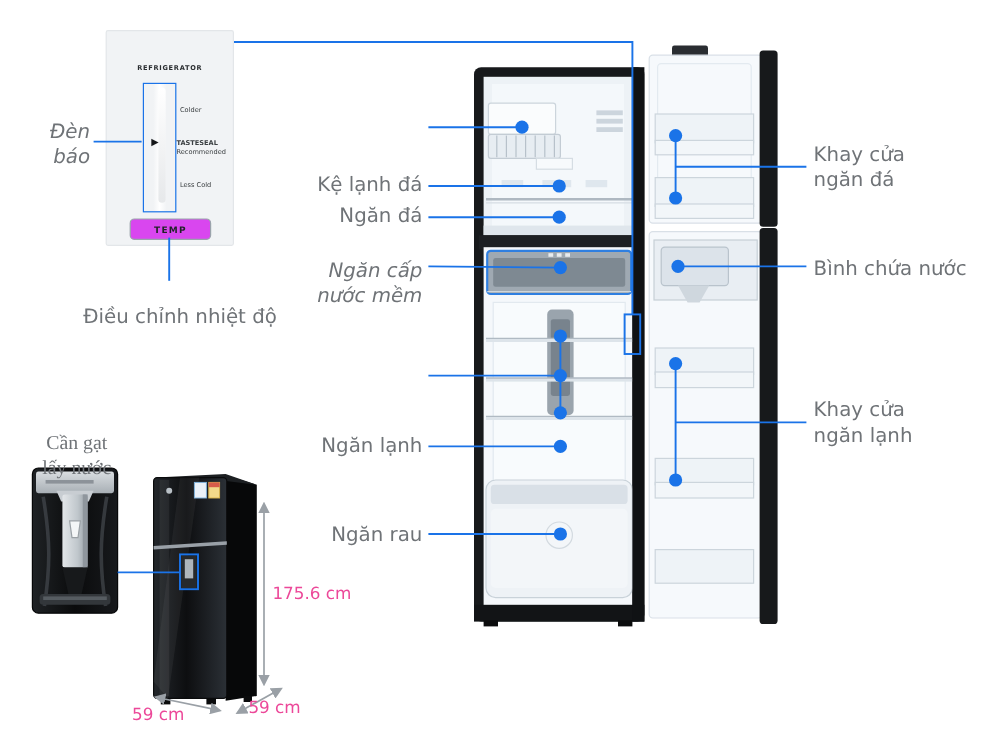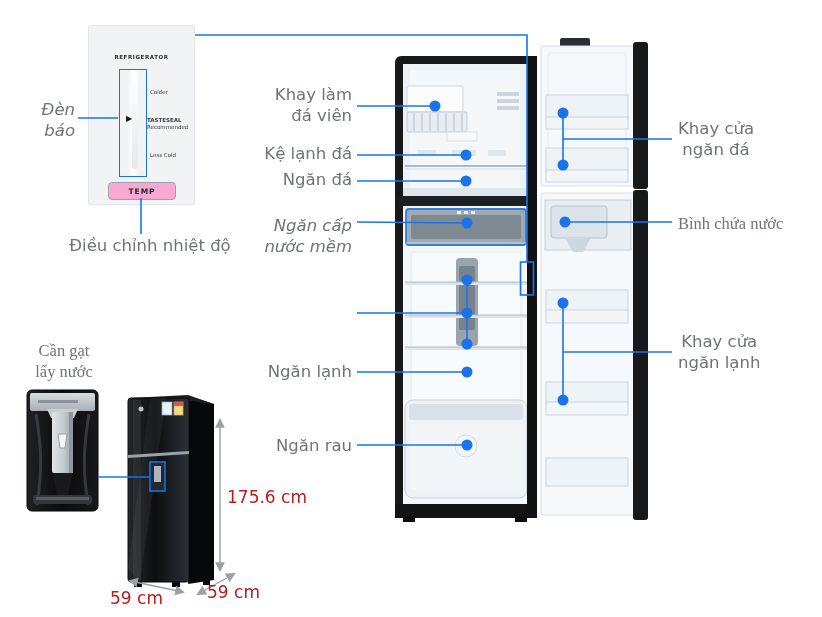--- a/index.html
+++ b/index.html
@@ -6,45 +6,44 @@
   #canvas{
     position:relative;width:822px;height:617px;overflow:hidden;background:#ffffff;
     font-family:"DejaVu Sans","Liberation Sans",sans-serif;
   }
   svg{position:absolute;left:0;top:0;}
   #artwork{z-index:1;}
   #annotations{z-index:5;pointer-events:none;}
   .lbl{
     position:absolute;z-index:6;font-size:16.5px;color:#6f7377;line-height:1.25;
     white-space:nowrap;
-    text-align:center;
   }
   .lbl.r{text-align:right;}
-  .lbl.c{text-align:center;white-space:normal;}
-  .dim{position:absolute;z-index:6;font-size:17px;color:#b91c1c;white-space:nowrap;}
+  .lbl.c{text-align:center;white-space:normal;margin-top:18px;}
+  .dim{position:absolute;z-index:6;font-size:14px;color:#ec4899;white-space:nowrap;}
   
   #panel{
     position:absolute;z-index:4;left:88px;top:25px;width:107px;height:180px;
     background:#f1f3f5;border:1px solid #e3e6e9;border-radius:2px;box-sizing:border-box;
   }
   #panel *{position:absolute;}
   .p-title{top:28px;left:0;width:100%;text-align:center;font-size:5.5px;font-weight:bold;
     letter-spacing:.6px;color:#2a2d30;}
   .p-slider{left:30px;top:43px;width:26px;height:106px;border:1.6px solid #1a73e8;
     background:linear-gradient(to right,#f1f3f5 30%,#ffffff 50%,#f1f3f5 72%);}
   .p-groove{left:12px;top:3px;width:6px;height:96px;border-radius:3px;
     background:linear-gradient(#ffffff,#e6e8ea);}
   .p-arrow{left:37px;top:89px;font-size:8px;color:#141618;line-height:1;}
   .p-scale{font-size:5.5px;color:#3c4043;line-height:1.1;}
   .p-colder{left:61px;top:63px;}
   .p-taste{left:58px;top:91px;font-weight:bold;}
   .p-reco{left:58px;top:98px;}
   .p-less{left:61px;top:126px;}
   .p-btn{left:19px;top:156px;width:68px;height:18px;border:1px solid #9aa3ab;border-radius:4px;
-    background:#f9a8d4;text-align:center;line-height:18px;font-size:7.5px;font-weight:bold;
+    background:#d946ef;text-align:center;line-height:18px;font-size:7.5px;font-weight:bold;
     letter-spacing:1px;color:#1f2326;box-sizing:border-box;}
 </style>
 </head>
 <body>
 
 <div id="canvas">
 
   <svg id="artwork" width="822" height="617" viewBox="0 0 822 617">
     <defs>
       <linearGradient id="gloss" x1="0" y1="0" x2="1" y2="0">
@@ -234,38 +233,34 @@
     <div class="p-scale p-less">Less Cold</div>
     <div class="p-btn">TEMP</div>
   </div>
 
   <div class="lbl r" style="right:747px;top:100px;font-style:italic;">
     <span>Đèn</span><br>
     <span>báo</span>
   </div>
   <div class="lbl c" style="left:66px;top:236px;width:168px;">Điều chỉnh nhiệt độ</div>
 
-  <div class="lbl r" style="right:470px;top:85px;">
-    <span>Khay làm</span><br>
-    <span>đá viên</span>
-  </div>
   <div class="lbl r" style="right:470px;top:144px;">Kệ lạnh đá</div>
   <div class="lbl r" style="right:470px;top:170px;">Ngăn đá</div>
   <div class="lbl r" style="right:470px;top:216px;font-style:italic;">
     <span>Ngăn cấp</span><br>
     <span>nước mềm</span>
   </div>
   <div class="lbl r" style="right:470px;top:362px;">Ngăn lạnh</div>
   <div class="lbl r" style="right:470px;top:436px;">Ngăn rau</div>
 
   <div class="lbl" style="left:678px;top:119px;">
     <span>Khay cửa</span><br>
     <span>ngăn đá</span>
   </div>
-  <div class="lbl" style="left:678px;top:214px;font-family:Liberation Serif, serif;">Bình chứa nước</div>
+  <div class="lbl" style="left:678px;top:214px;">Bình chứa nước</div>
   <div class="lbl" style="left:678px;top:332px;">
     <span>Khay cửa</span><br>
     <span>ngăn lạnh</span>
   </div>
 
   <div class="lbl c" style="left:14px;top:341px;width:100px;font-family:Liberation Serif, serif;">
     <span>Cần gạt</span><br>
     <span>lấy nước</span>
   </div>
 

